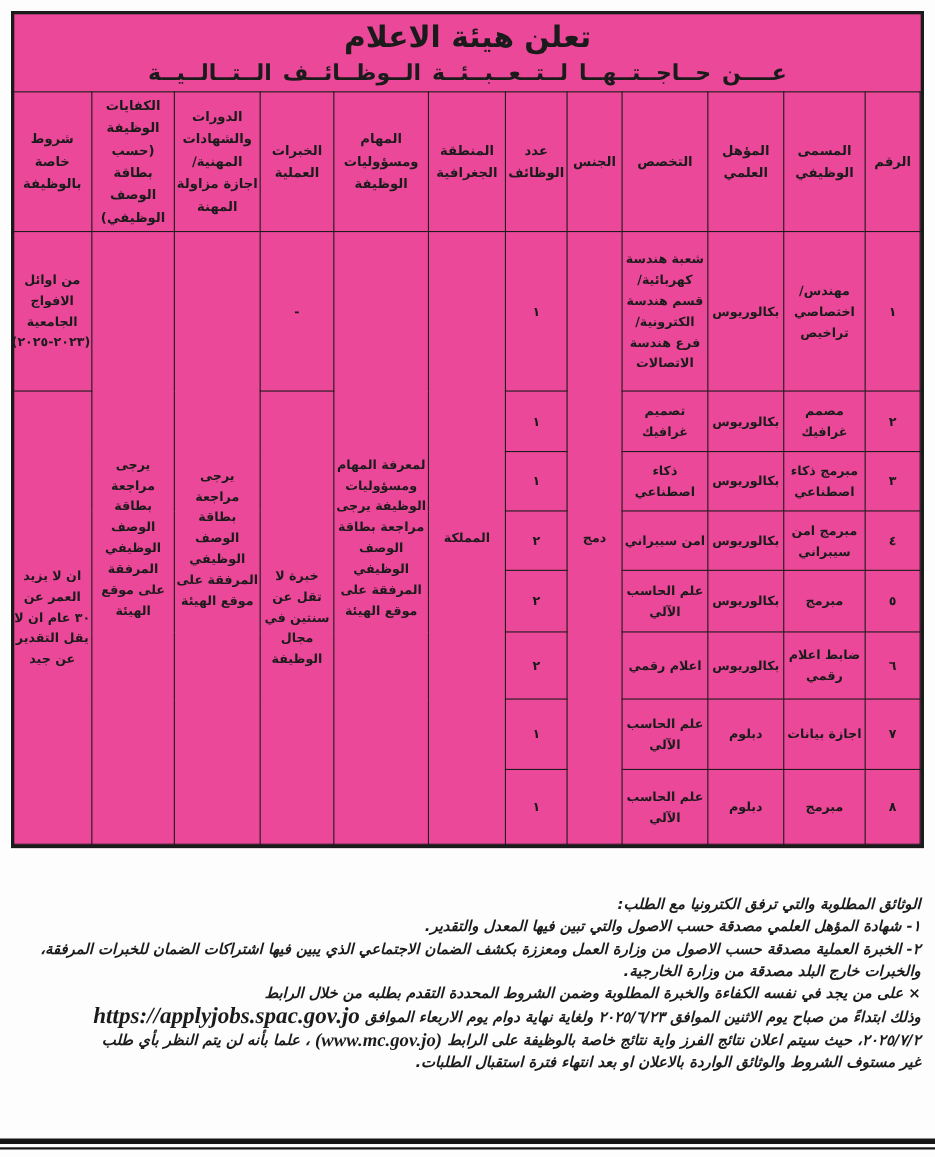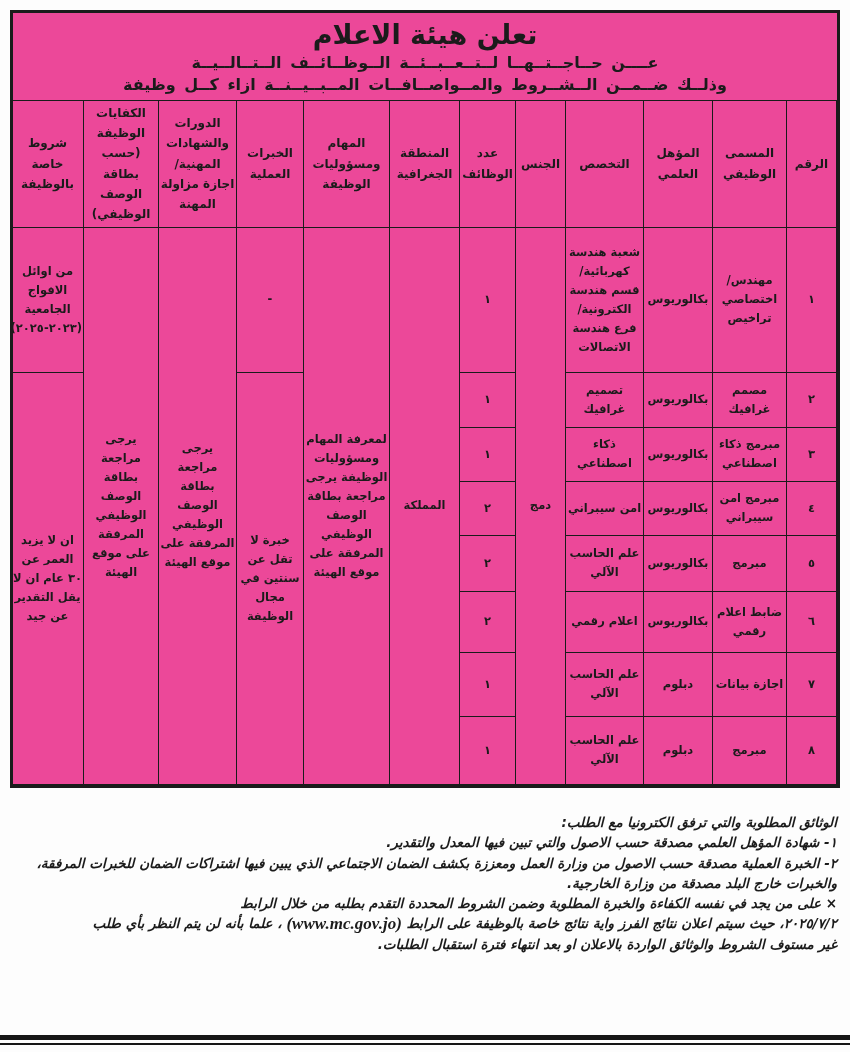--- a/index.html
+++ b/index.html
@@ -14,21 +14,21 @@
   }
   .box {
     position: absolute;
     top: 10px; left: 10px;
     width: 830px;
     border: 3px solid #1b1b1b;
     background: #ec4899;
   }
   .titles { padding: 5px 6px 3px; }
   .t1 { text-align: center; font-size: 27px; font-weight: bold; line-height: 1.25; }
-  .t2, .t3 { text-align: center; font-size: 16px; font-weight: bold; white-space: nowrap; line-height: 1.4; word-spacing: 3px; overflow: hidden; }
+  .t2, .t3 { text-align: center; font-size: 20px; font-weight: bold; white-space: nowrap; line-height: 1.4; word-spacing: 3px; overflow: hidden; }
 
   table.jobs {
     width: 100%;
     border-collapse: collapse;
     table-layout: fixed;
     direction: rtl;
   }
   table.jobs th, table.jobs td {
     border: 1.8px solid #1b1b1b;
     font-weight: bold;
@@ -76,21 +76,20 @@
   .rule-thick { position: absolute; top: 1035px; left: 0; width: 850px; height: 5px; background: #161616; }
   .rule-thin  { position: absolute; top: 1043px; left: 0; width: 850px; height: 2px; background: #161616; }
 </style>
 </head>
 <body>
 
 <div class="box">
   <div class="titles">
     <div class="t1">تعلن هيئة الاعلام</div>
     <div class="t2">عــــن حــاجــتــهــا لــتــعــبــئــة الــوظــائــف الــتــالــيــة</div>
-    <div class="t3">وذلــك ضــمــن الــشــروط والمــواصــافــات المــبــيــنــة ازاء كــل وظيفة</div>
   </div>
 
   <table class="jobs">
     <colgroup>
       <col style="width:50px">
         <col style="width:74px">
         <col style="width:69px">
         <col style="width:78px">
       <col style="width:50px">
         <col style="width:56px">
@@ -185,20 +184,24 @@
     </table>
 </div>
 
 <div class="footer">
   <div class="line">الوثائق المطلوبة والتي ترفق الكترونيا مع الطلب:</div>
   <div class="line">١- شهادة المؤهل العلمي مصدقة حسب الاصول والتي تبين فيها المعدل والتقدير.</div>
   <div class="line">٢- الخبرة العملية مصدقة حسب الاصول من وزارة العمل ومعززة بكشف الضمان الاجتماعي الذي يبين فيها اشتراكات الضمان للخبرات المرفقة،</div>
   <div class="line">والخبرات خارج البلد مصدقة من وزارة الخارجية.</div>
   <div class="line">× على من يجد في نفسه الكفاءة والخبرة المطلوبة وضمن الشروط المحددة التقدم بطلبه من خلال الرابط</div>
   <div class="line">
+    <span>وذلك ابتداءً من صباح يوم الاثنين الموافق ٢٠٢٥/٦/٢٣ ولغاية نهاية دوام يوم الاربعاء الموافق</span>
+    <span class="latin-url big">https://applyjobs.spac.gov.jo</span>
+  </div>
+  <div class="line">
     <span>٢٠٢٥/٧/٢، حيث سيتم اعلان نتائج الفرز واية نتائج خاصة بالوظيفة على الرابط</span>
     <span class="latin-url">(www.mc.gov.jo)</span>
     <span>، علما بأنه لن يتم النظر بأي طلب</span>
   </div>
   <div class="line">غير مستوف الشروط والوثائق الواردة بالاعلان او بعد انتهاء فترة استقبال الطلبات.</div>
 
 </div>
 
 <div class="rule-thick"></div>
 <div class="rule-thin"></div>

